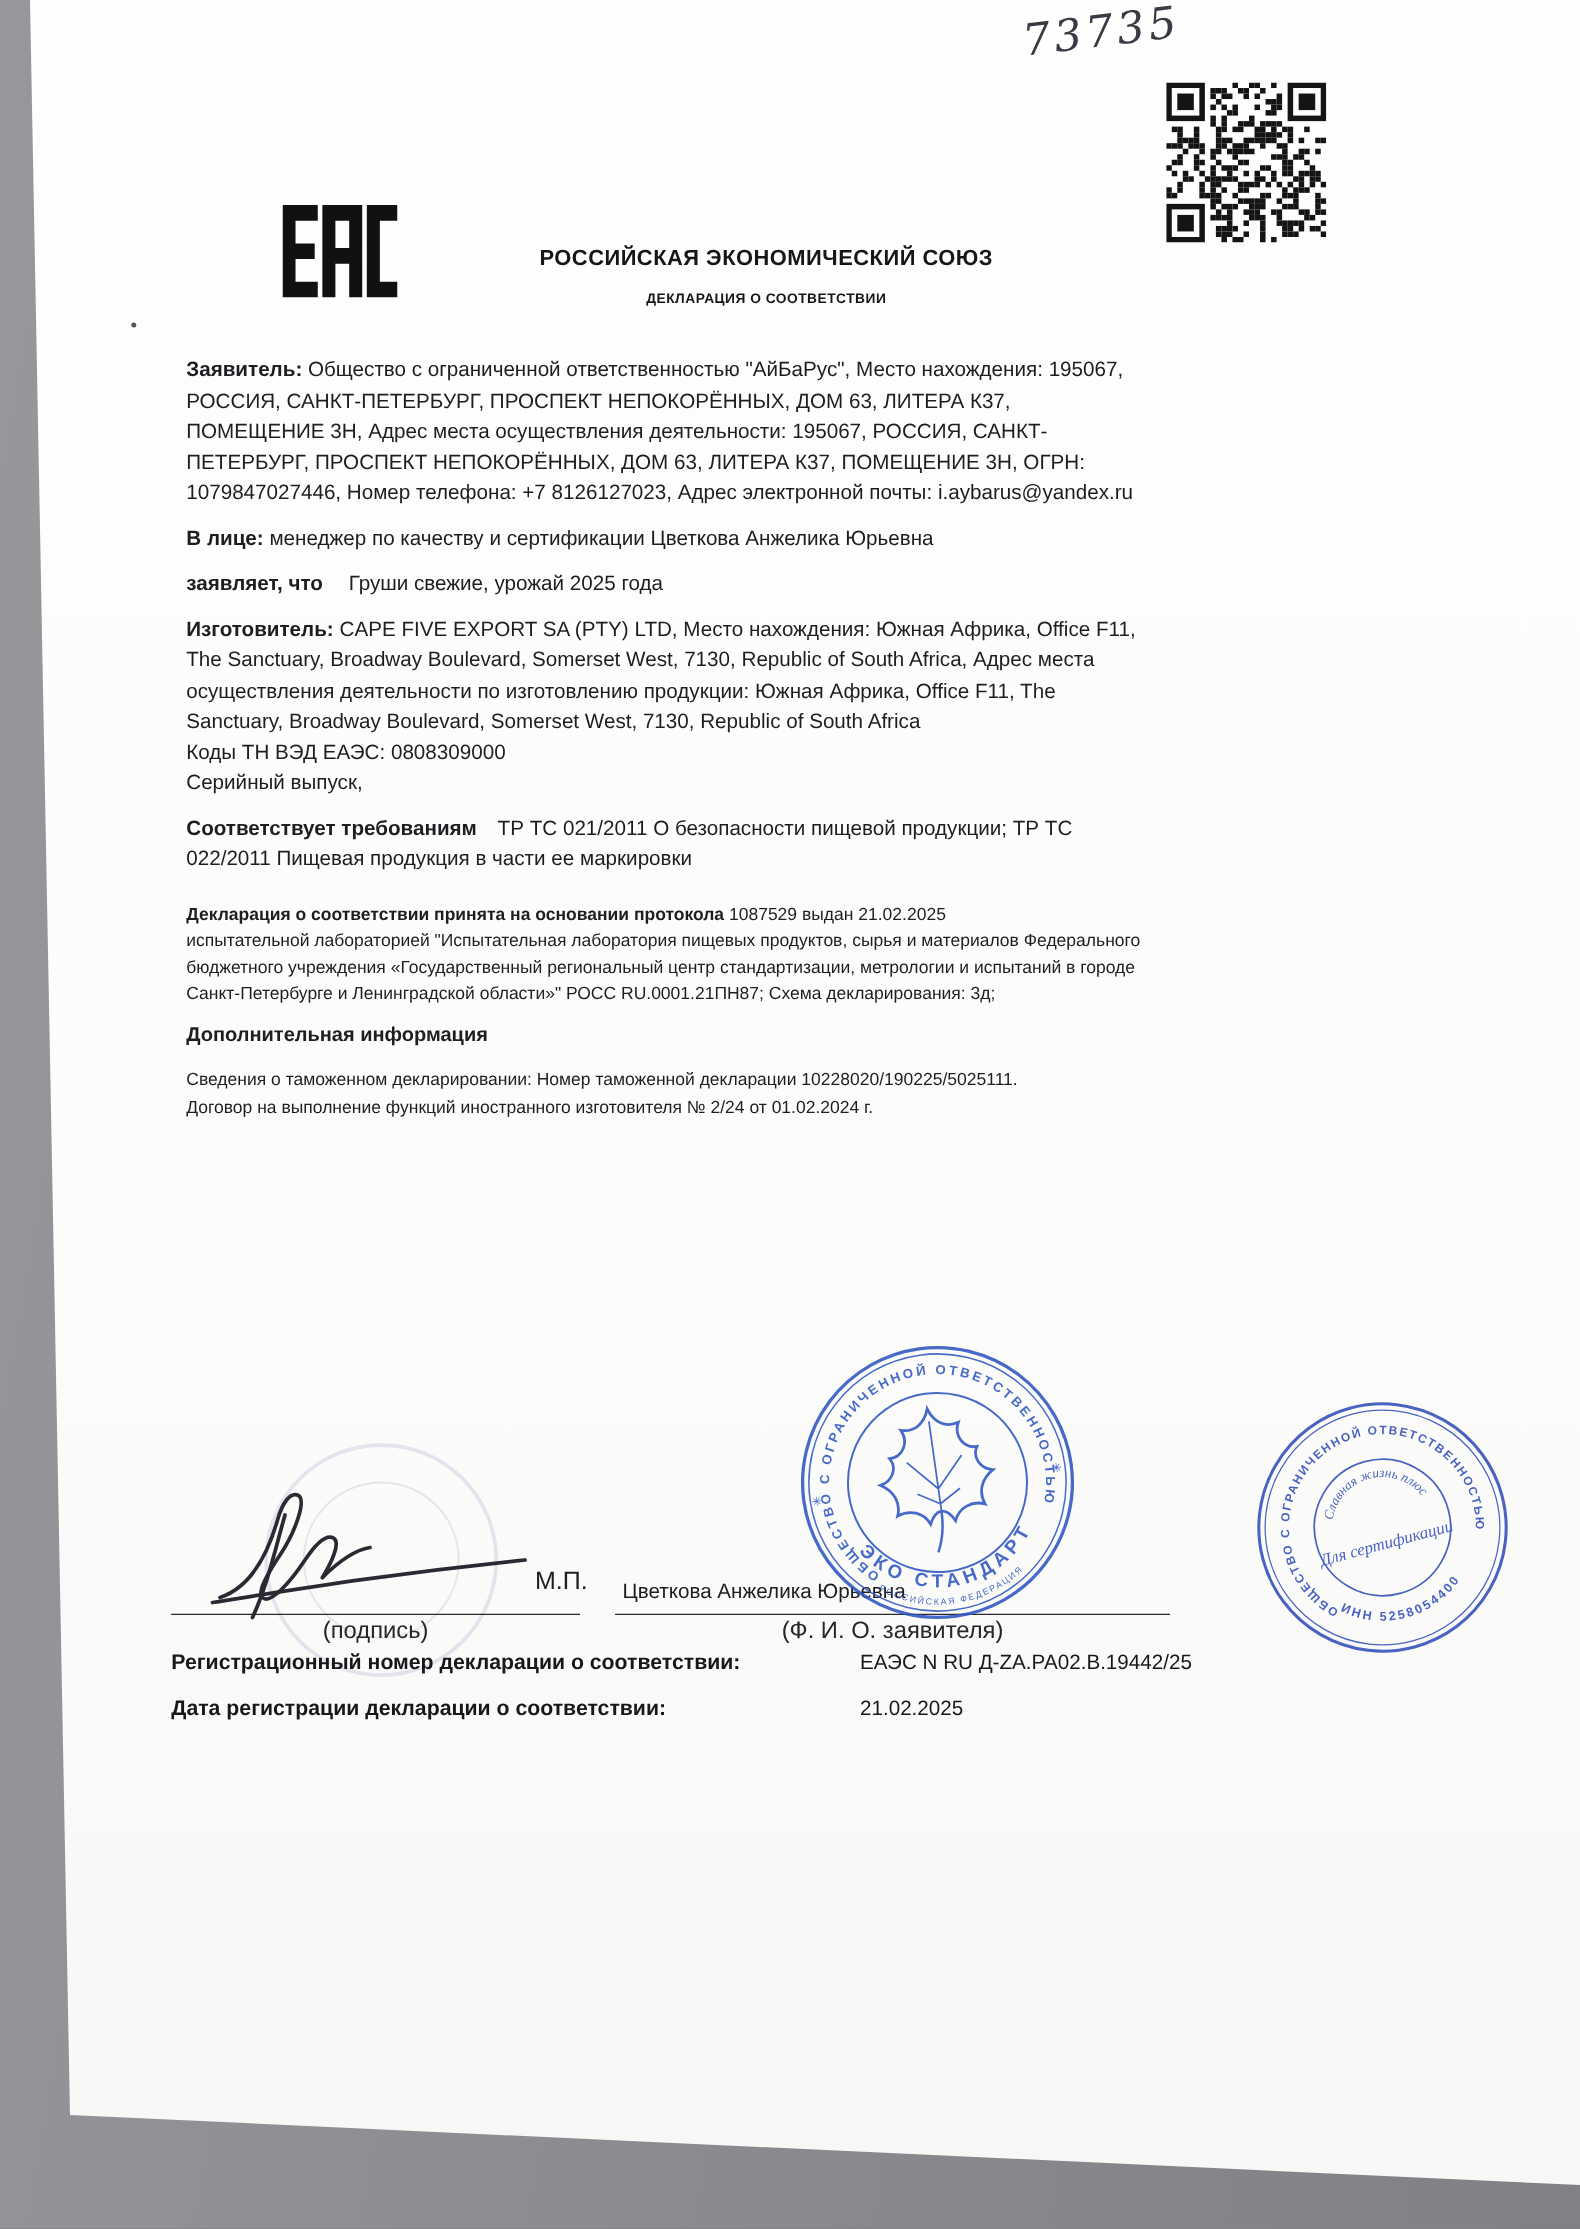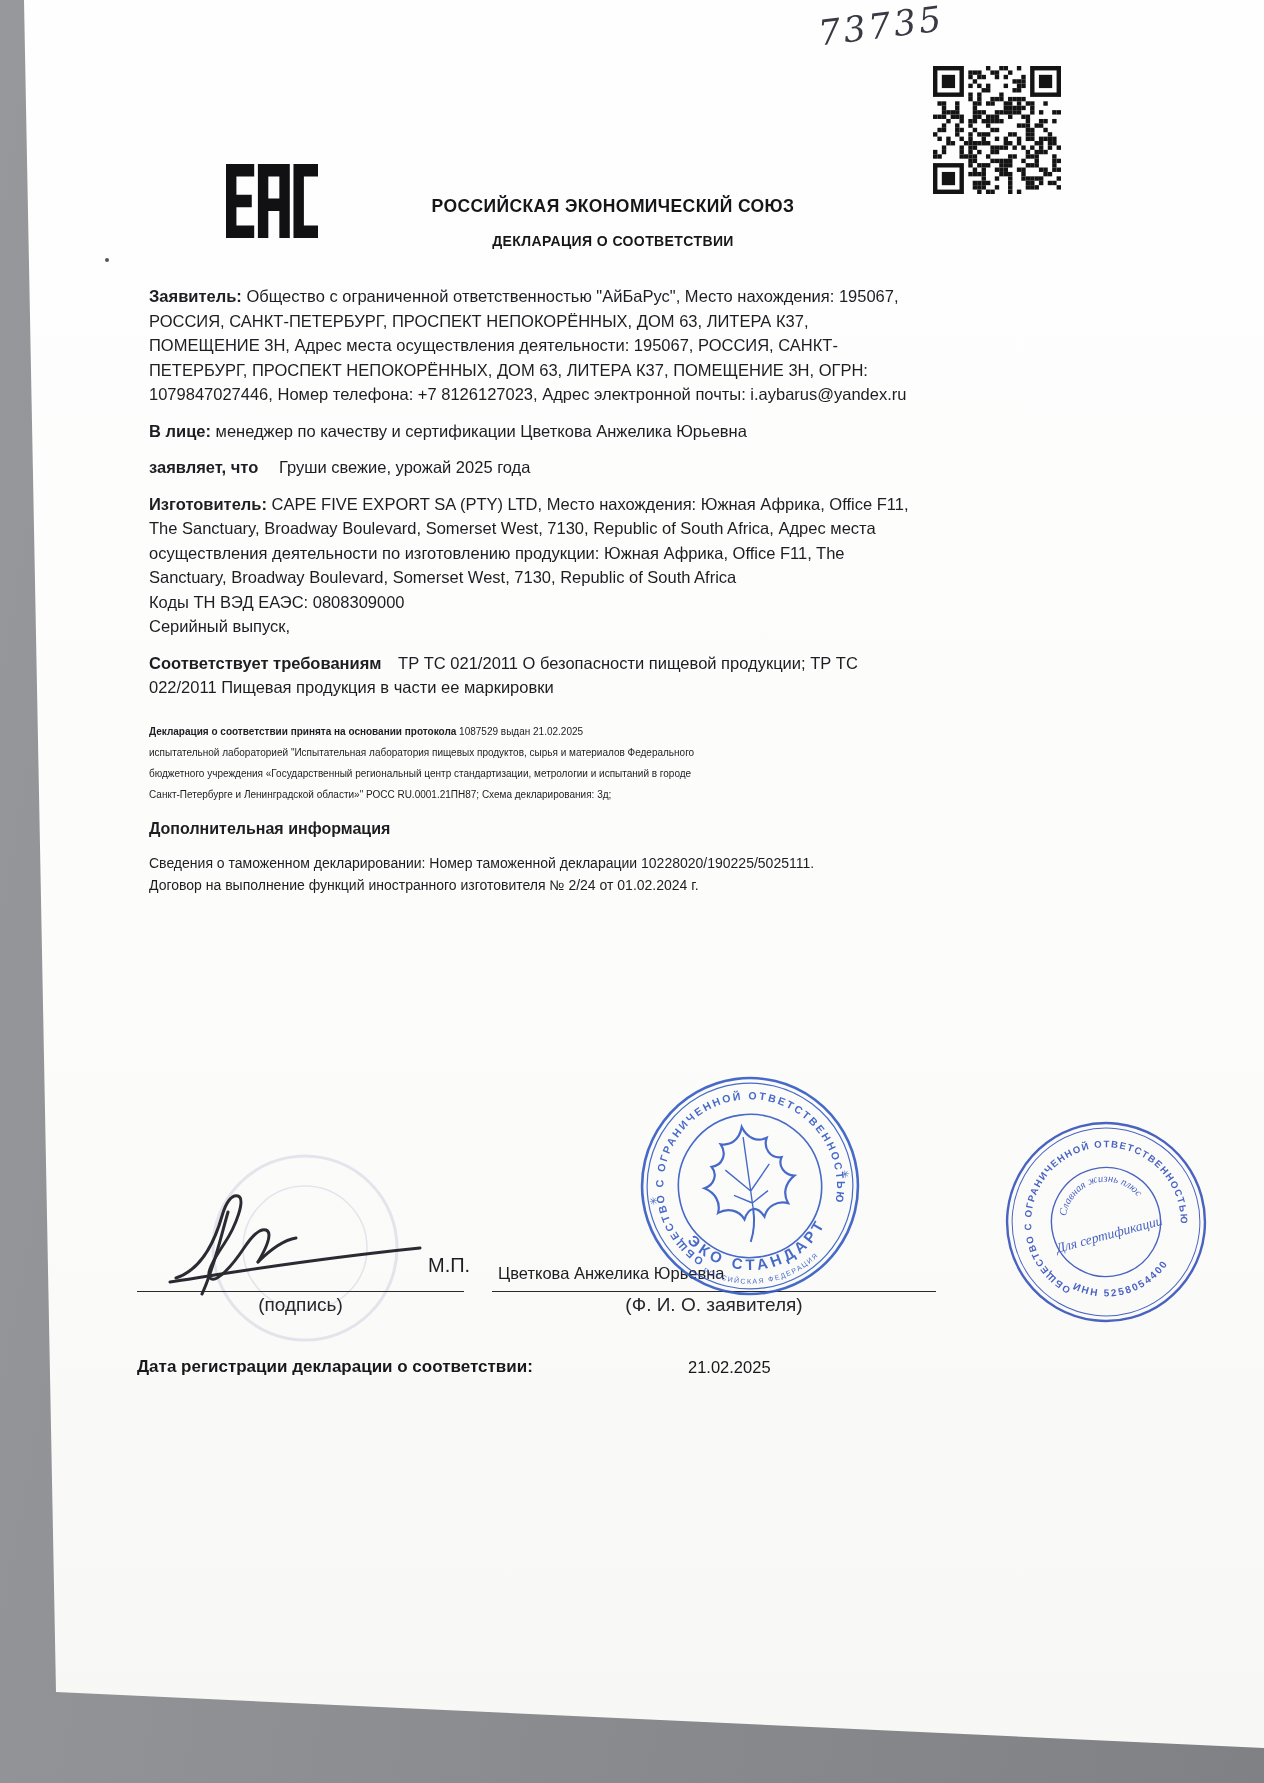--- a/index.html
+++ b/index.html
@@ -13,29 +13,29 @@
   .handwritten{position:absolute;left:818px;top:6px;font-family:"DejaVu Serif",serif;
                font-style:italic;font-size:35px;color:#3a3a45;letter-spacing:3px;
                transform:rotate(-7deg);}
   
   .qr{position:absolute;left:933px;top:66px;width:128px;height:128px;fill:#141414;}
   
   .eac{position:absolute;left:226px;top:164px;width:92px;height:74px;}
   
   .doc-header{position:absolute;left:137px;top:196px;width:952px;text-align:center;color:#161619;}
   .doc-header .t1{font-size:17.5px;font-weight:bold;letter-spacing:.4px;margin-bottom:16px;}
-  .doc-header .t2{font-size:14px;font-weight:bold;letter-spacing:.4px;}
+  .doc-header .t2{font-size:11px;font-weight:bold;letter-spacing:.4px;}
   
   .doc-body{position:absolute;left:137px;top:272px;width:900px;font-size:16.5px;
             line-height:24.5px;color:#1d1d22;}
   .doc-body p{margin:12px;}
   .pre{white-space:pre-line;}
   .gap-s{margin-top:2px !important;}
   .gap-m{margin-top:3px !important;}
-  .p-basis{margin-top:21px !important;font-size:10px;line-height:21px;}
+  .p-basis{margin-top:21px !important;font-size:14px;line-height:21px;}
   .p-additional{margin-top:4px !important;font-weight:bold;font-size:16px;}
   .p-customs{font-size:14px;line-height:21.5px;}
   .p-validity{margin-top:15px !important;font-weight:bold;}
   .p-validity .val{font-weight:normal;}
   .indent{margin-left:16px;}
   .indent-s{margin-left:12px;}
   .artifact-dot{position:absolute;left:105px;top:258px;width:4px;height:4px;border-radius:50%;background:#55555c;}
   
   .ghost-stamp{position:absolute;left:205px;top:1148px;width:200px;height:200px;}
   .signature{position:absolute;left:162px;top:1182px;width:270px;height:125px;}
@@ -434,20 +434,24 @@
     <div class="mp">М.П.</div>
     <div class="signer-name">Цветкова Анжелика Юрьевна</div>
 
     <div class="sig-col c1">
       <span>(подпись)</span>
     </div>
     <div class="sig-col c2">
       <span>(Ф. И. О. заявителя)</span>
     </div>
 
+    <div class="reg-row reg1">
+      <span>Регистрационный номер декларации о соответствии:</span>
+      <span class="reg-value">ЕАЭС N RU Д-ZA.РА02.В.19442/25</span>
+    </div>
     <div class="reg-row reg2">
       <span>Дата регистрации декларации о соответствии:</span>
       <span class="reg-value">21.02.2025</span>
     </div>
 
     <svg class="stamp stamp-eco" viewBox="0 0 230 230">
       <defs>
         <path id="arcTopEco" d="M 72 189.5 A 86 86 0 1 1 189.5 158"></path>
         <path id="arcBottomEco" d="M 43 156.5 A 83 83 0 0 0 187 156.5"></path>
         <path id="arcOuterBottomEco" d="M 31 163.5 A 97 97 0 0 0 199 163.5"></path>

